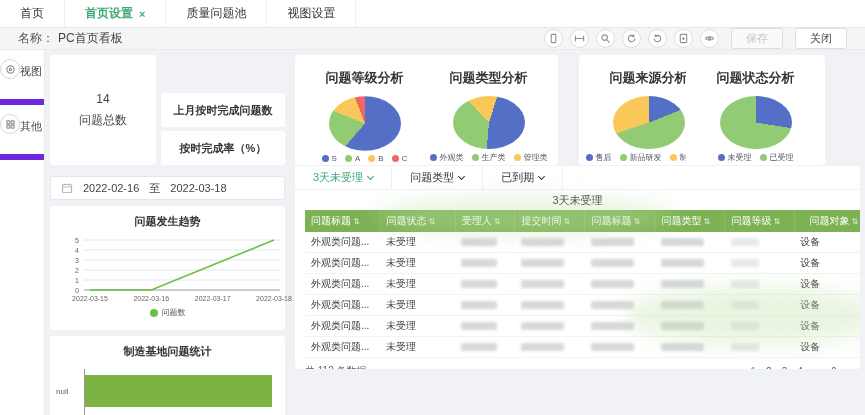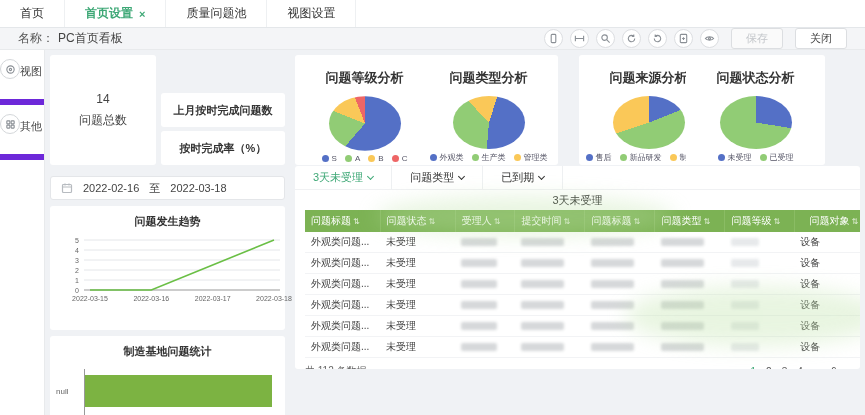--- a/index.html
+++ b/index.html
@@ -312,20 +312,24 @@
               <line x1="0" y1="5" x2="196" y2="5" stroke="#e4e6e9" stroke-width="1"></line>
               <polyline points="6,55 67.33333333333334,55 128.66666666666669,30 190,5" fill="none" stroke="#6abf45" stroke-width="1.6"></polyline>
             </svg>
           <div class="xticks" id="trend-xticks">
               <span style="left: 6px;">2022-03-15</span>
               <span style="left: 67.3333px;">2022-03-16</span>
               <span style="left: 128.667px;">2022-03-17</span>
               <span style="left: 190px;">2022-03-18</span>
             </div>
         </div>
+        <div class="trend-legend">
+          <i id="trend-dot" style="background: rgb(106, 191, 69);"></i>
+          <span>问题数</span>
+        </div>
       </div>
 
       <div class="card bar-card">
         <div class="chart-title">制造基地问题统计</div>
         <div class="bar-wrap">
           <div class="bar-axis"></div>
           <div class="bar-cat">null</div>
           <div class="bar-rect" id="bar-rect" style="width: 100%; background: rgb(124, 179, 66);"></div>
           <div class="bar-xticks" id="bar-xticks"></div>
         </div>

